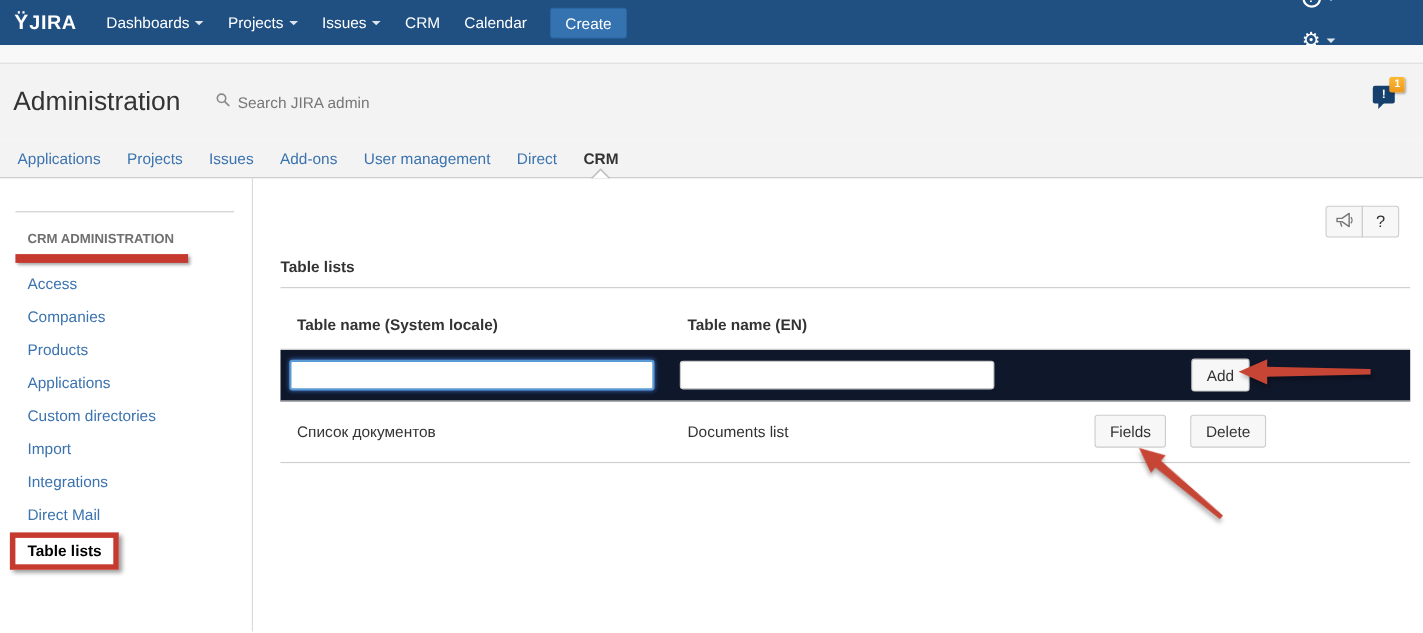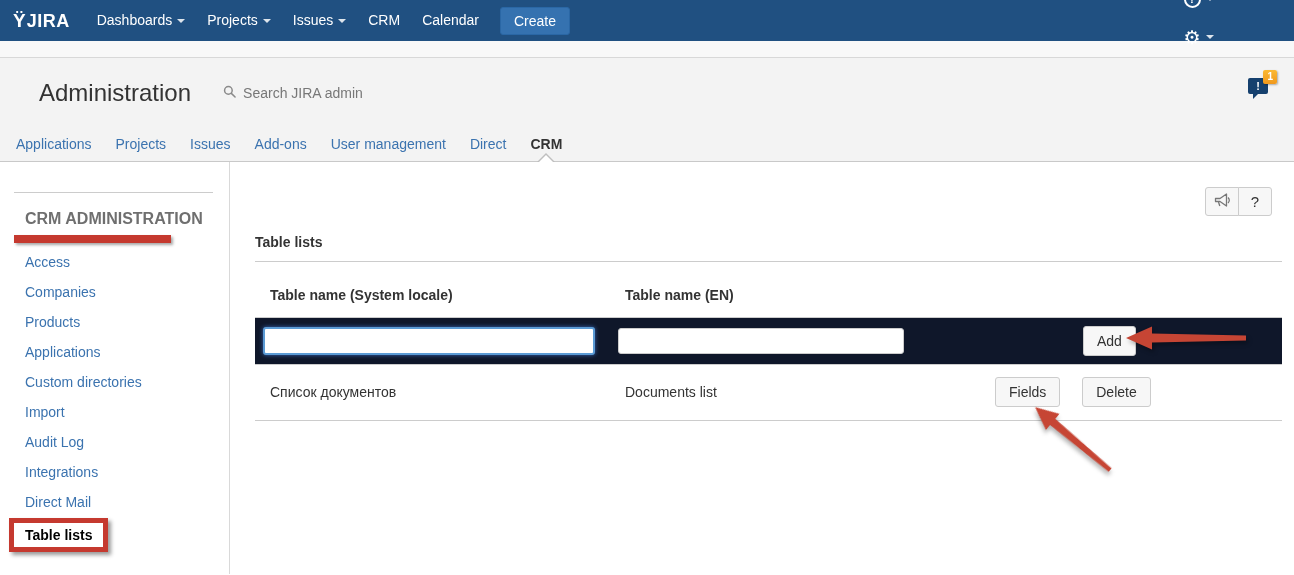--- a/index.html
+++ b/index.html
@@ -24,42 +24,42 @@
   .nav-gear { display:flex; align-items:center; color:#fff; font-size:19px; cursor:pointer; }
   .nav-avatar-wrap { display:flex; align-items:center; color:#fff; cursor:pointer; }
   .avatar { width:28px; height:28px; border-radius:3px;
     background:
       radial-gradient(circle at 50% 36%, #c99d7c 0 25%, rgba(0,0,0,0) 26%),
       radial-gradient(ellipse at 50% 100%, #41597a 0 42%, rgba(0,0,0,0) 43%),
       linear-gradient(#a4b4c2, #8194a6); }
 
   
   .band-strip { height:17px; background:#f8f8f8; border-bottom:1px solid #d8d8d8; }
-  .admin-header { height:70px; background:#f3f3f3; display:flex; align-items:center; padding:0 24px 0 39px; position:relative; }
+  .admin-header { height:70px; background:#f3f3f3; display:flex; align-items:center; padding:0 24px 0 12px; position:relative; }
   .admin-title { font-size:24px; color:#333; font-weight:500; }
   .admin-search { display:flex; align-items:center; margin-left:32px; }
   .admin-search input { border:none; background:transparent; font-size:14px; color:#555; margin-left:7px; width:180px; outline:none; }
   .admin-search input::placeholder { color:#777; }
   .notif { position:absolute; right:26px; top:20px; cursor:pointer; }
   .notif-bubble { width:20px; height:16px; background:#15406e; border-radius:2px; color:#fff; font-weight:bold; font-size:11px; display:flex; align-items:center; justify-content:center; position:relative; }
   .notif-bubble::after { content:""; position:absolute; bottom:-5px; left:5px; border-top:6px solid #15406e; border-right:6px solid transparent; }
   .notif-badge { position:absolute; top:-8px; right:-9px; background:linear-gradient(#fbb934,#f0981c); color:#fff; font-size:10px; font-weight:bold; padding:1px 4px 2px; border-radius:2px; box-shadow:1px 1px 2px rgba(0,0,0,.3); }
 
   
   .admin-tabs { height:34px; background:#f3f3f3; border-bottom:1px solid #c9c9c9; display:flex; padding-left:4px; }
   .tab { font-size:14px; color:#3b73af; line-height:33px; padding:0 12px; cursor:pointer; position:relative; white-space:nowrap; }
   .tab.active { color:#333; font-weight:bold; }
   .tab.active::before { content:""; position:absolute; bottom:-1px; left:50%; margin-left:-9px; border-left:9px solid transparent; border-right:9px solid transparent; border-bottom:9px solid #bfbfbf; }
   .tab.active::after { content:""; position:absolute; bottom:-1px; left:50%; margin-left:-7px; border-left:7px solid transparent; border-right:7px solid transparent; border-bottom:7px solid #fff; }
 
   
   .body-wrap { display:flex; height:412px; }
   .sidebar { width:230px; border-right:1px solid #d9d9d9; padding-top:30px; flex-shrink:0; }
   .sidebar-divider { border-top:1px solid #ccc; margin:0 16px 0 14px; }
-  .sidebar-section-title { margin:17px 0 0 25px; font-size:16px; font-weight:bold; color:#6f6f6f; }
+  .sidebar-section-title { margin:17px 0 0 25px; font-size:12px; font-weight:bold; color:#6f6f6f; }
   .red-underline { width:157px; height:8px; background:#c5392f; margin:7px 0 4px 14px; box-shadow:2px 2px 3px rgba(0,0,0,.35); }
   .sidebar-link { display:block; margin-left:25px; color:#3b73af; font-size:14px; line-height:30px; text-decoration:none; cursor:pointer; }
   .red-box { display:inline-block; border:5px solid #c5392f; box-shadow:3px 3px 4px rgba(0,0,0,.4); margin:1px 0 0 9px; background:#fff; padding:3px 11px; }
   .sidebar-active-item { color:#000; font-size:14px; font-weight:bold; cursor:pointer; }
 
   
   .main { flex:1; position:relative; padding:0 12px 0 25px; }
   .help-group { position:absolute; top:25px; right:22px; display:flex; }
   .icon-btn { width:34px; height:29px; background:#f7f7f7; border:1px solid #ccc; display:flex; align-items:center; justify-content:center; cursor:pointer; color:#333; font-size:14px; font-weight:bold; }
   .icon-btn:first-child { border-radius:3px 0 0 3px; }
@@ -162,21 +162,20 @@
     <div class="sidebar">
       <div class="sidebar-divider"></div>
       <div class="sidebar-section-title">CRM ADMINISTRATION</div>
       <div class="red-underline"></div>
       <a class="sidebar-link">Access</a>
       <a class="sidebar-link">Companies</a>
       <a class="sidebar-link">Products</a>
       <a class="sidebar-link">Applications</a>
       <a class="sidebar-link">Custom directories</a>
       <a class="sidebar-link">Import</a>
-      <a class="sidebar-link">Audit Log</a>
       <a class="sidebar-link">Integrations</a>
       <a class="sidebar-link">Direct Mail</a>
       <div class="red-box">
         <span class="sidebar-active-item">Table lists</span>
       </div>
     </div>
 
     <div class="main">
       <div class="help-group">
         <div class="icon-btn">

